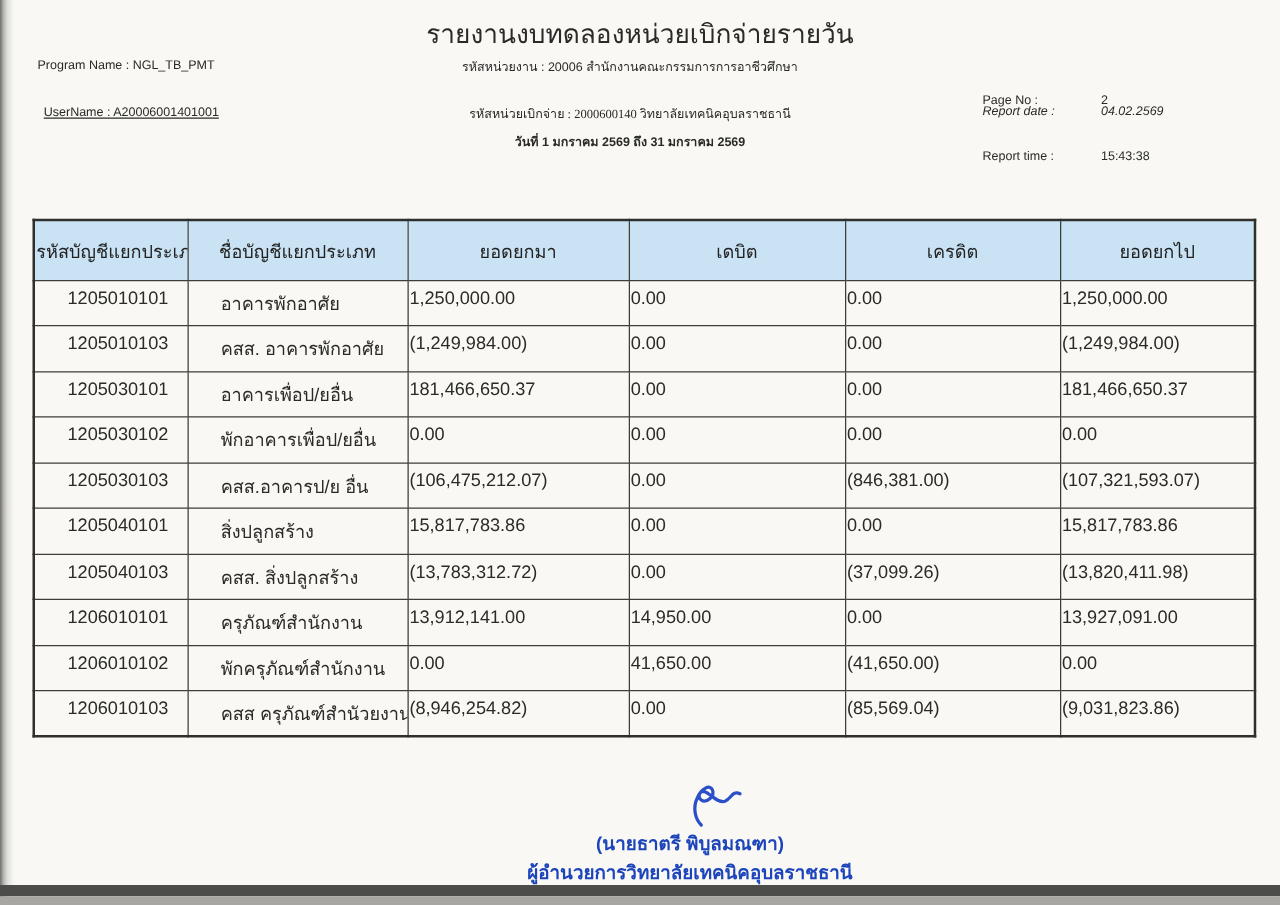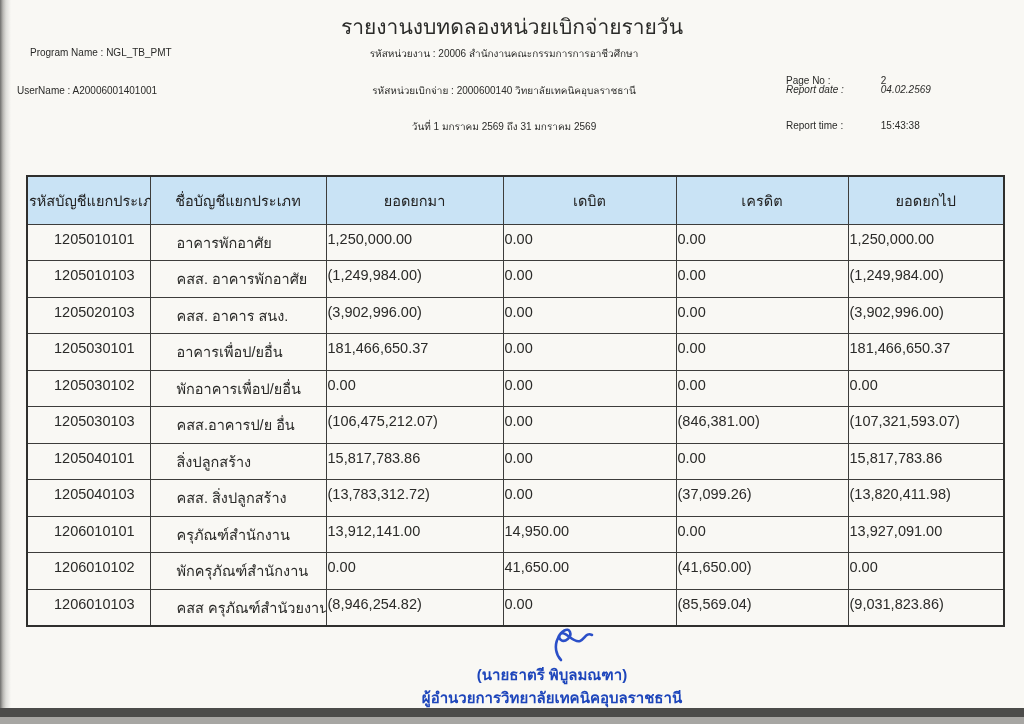--- a/index.html
+++ b/index.html
@@ -13,25 +13,25 @@
   
   .edge-left{position:absolute;left:0;top:0;width:11px;height:724px;
     background:linear-gradient(to right,#6f6f6d 0px,#b9b8b4 3px,#dededa 6px,rgba(249,248,244,0) 11px);}
   .edge-bottom-dark{position:absolute;left:0;top:708px;width:1024px;height:9px;background:#4c4c4a;}
   .edge-bottom-gray{position:absolute;left:0;top:717px;width:1024px;height:7px;background:#a7a6a3;}
 
   .abs{position:absolute;}
   .title{top:10px;left:0;width:1024px;text-align:center;font-size:21px;}
   .hline{font-size:10px;white-space:nowrap;}
   .hleft1{top:47px;left:30px;}
-  .hleft2{top:85px;left:17px;}
+  .hleft2{top:85px;left:35px;text-decoration:underline;}
   .hcenter{left:0;width:1008px;text-align:center;}
   .hc1{top:46px;}
-  .hc2{top:83px;}
-  .hc3{top:119px;}
+  .hc2{top:83px;font-family:Liberation Serif, serif;}
+  .hc3{top:106px;font-weight:bold;}
   .hright{left:786px;}
   .hr1{top:47px;margin-top:28px;}
   .hr2{top:84px;font-style:italic;}
   .hr3{top:120px;}
   .hright .lbl{display:inline-block;min-width:92px;}
 
   
   .tbl-wrap{top:175px;left:26px;}
   table{border-collapse:collapse;table-layout:fixed;width:977px;
     border:2px solid #2f2f2d;border-bottom-width:2.5px;}
@@ -111,28 +111,20 @@
           </tr>
           <tr>
             <td class="cl">1205010103</td>
             <td class="cl">คสส. อาคารพักอาศัย</td>
             <td class="cr">(1,249,984.00)</td>
             <td class="cr">0.00</td>
             <td class="cr">0.00</td>
             <td class="cr">(1,249,984.00)</td>
           </tr>
           <tr>
-            <td class="cl">1205020103</td>
-            <td class="cl">คสส. อาคาร สนง.</td>
-            <td class="cr">(3,902,996.00)</td>
-            <td class="cr">0.00</td>
-            <td class="cr">0.00</td>
-            <td class="cr">(3,902,996.00)</td>
-          </tr>
-          <tr>
             <td class="cl">1205030101</td>
             <td class="cl">อาคารเพื่อป/ยอื่น</td>
             <td class="cr">181,466,650.37</td>
             <td class="cr">0.00</td>
             <td class="cr">0.00</td>
             <td class="cr">181,466,650.37</td>
           </tr>
           <tr>
             <td class="cl">1205030102</td>
             <td class="cl">พักอาคารเพื่อป/ยอื่น</td>

